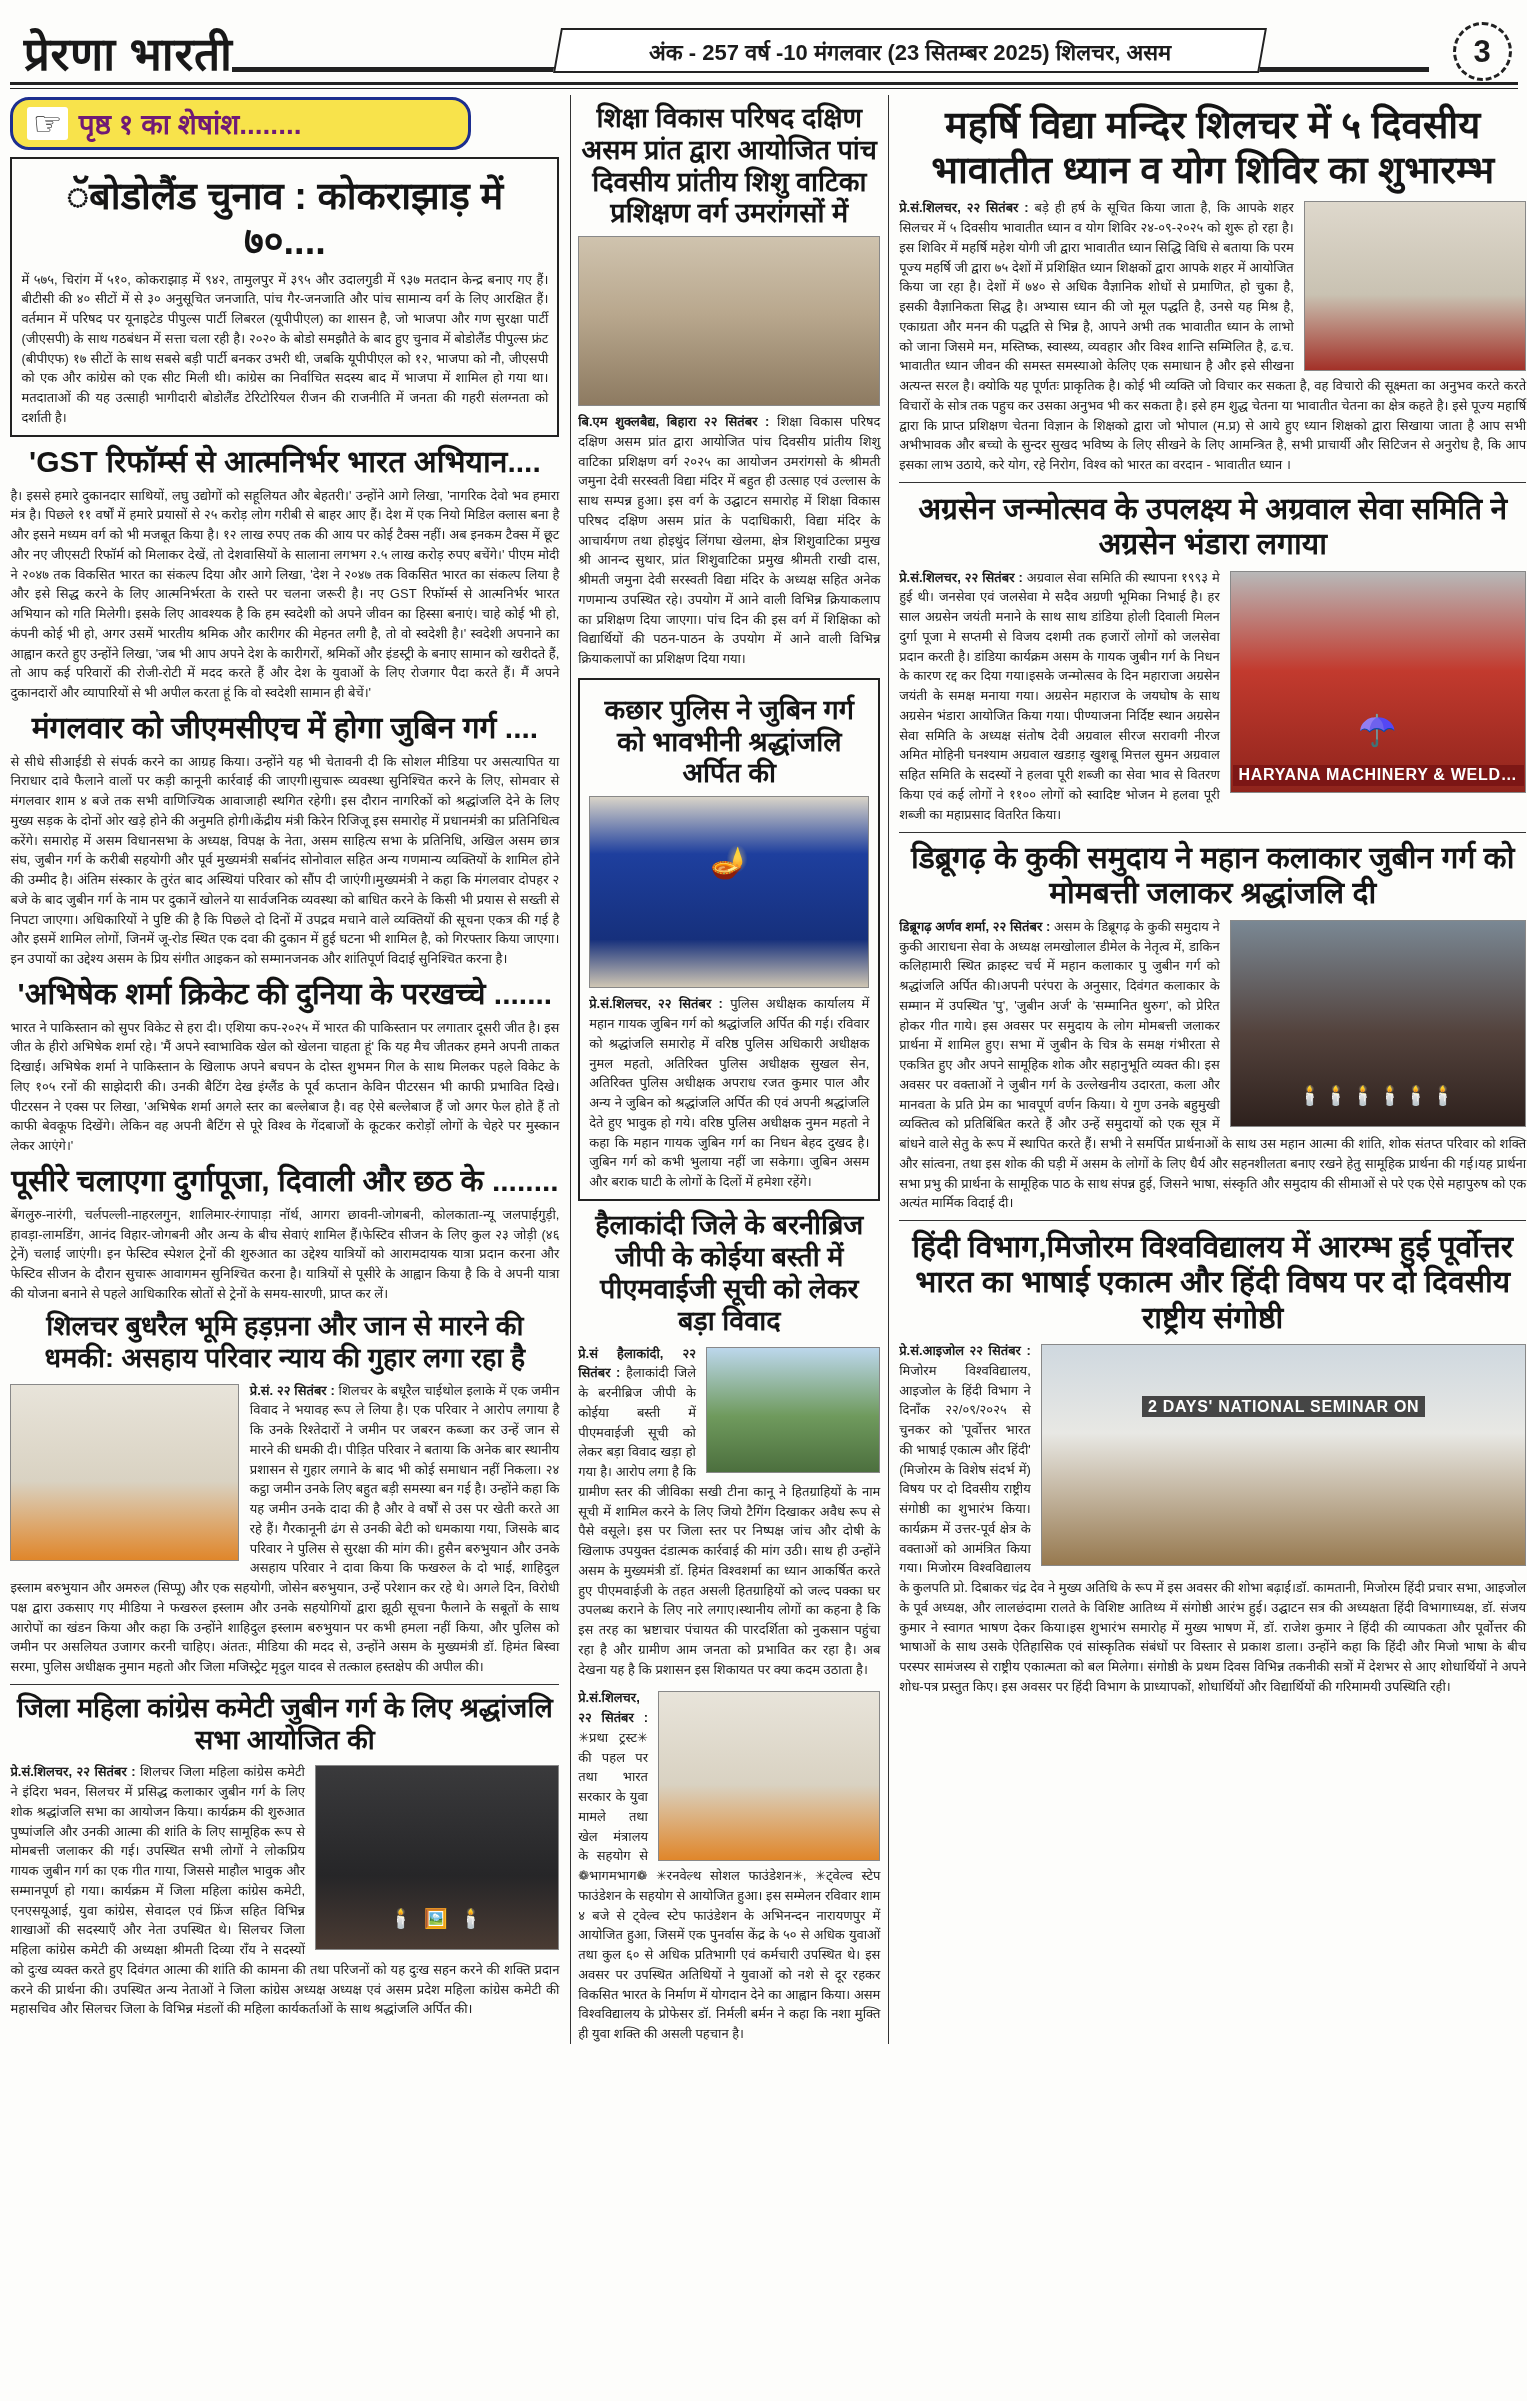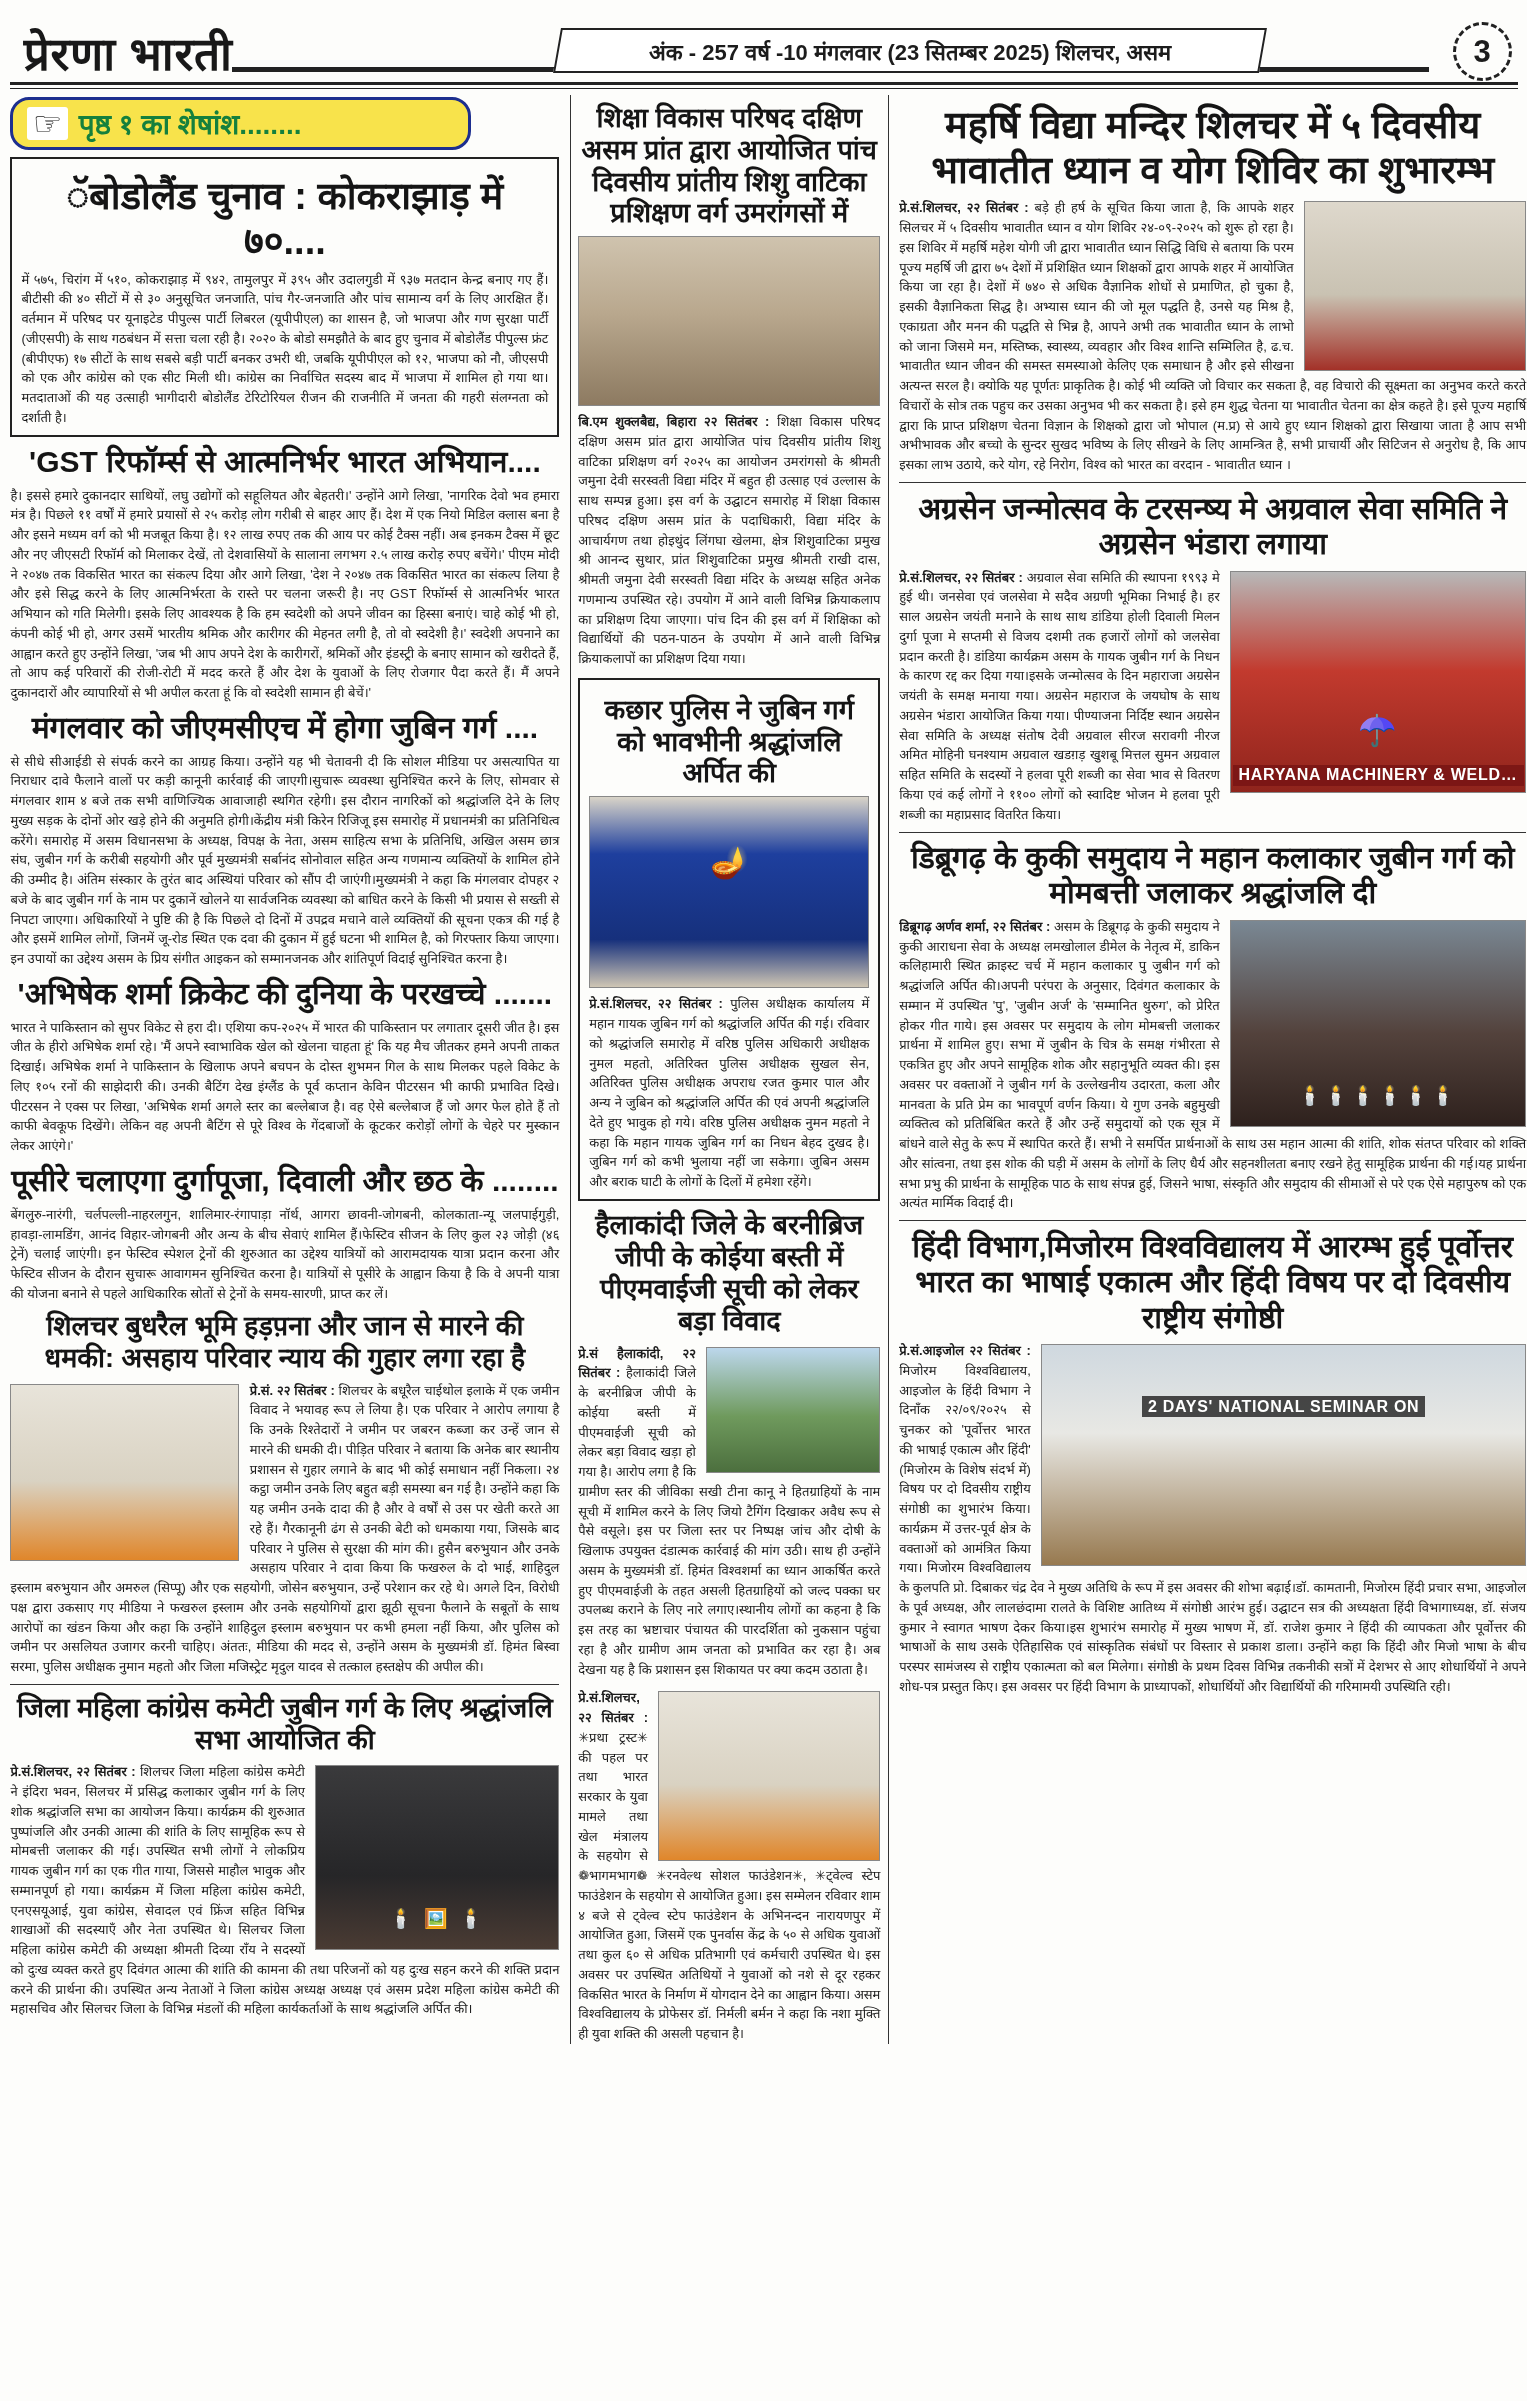--- a/index.html
+++ b/index.html
@@ -36,21 +36,21 @@
   .h-lg{font-size:30px;}
   .h-md{font-size:27px;}
   .body-text{font-size:13px;line-height:1.52;text-align:justify;word-break:break-word;}
   .byline{font-weight:bold;}
   .boxed{border:2.2px solid #222;padding:7.4px 9px;margin-bottom:4.4px;}
   .banner{
     display:flex;align-items:center;gap:10.4px;background:#f8e34b;border:3.7px solid #1d2f8f;
     border-radius:19px;padding:4.4px 13.3px;margin:1.5px 0 7.4px 0;width:78%;
   }
   .banner .hand{font-size:33px;line-height:1;background:#fff;padding:0 6px;border-radius:3px;}
-  .banner .btxt{font-size:28px;font-weight:bold;color:#15803d;}
+  .banner .btxt{font-size:28px;font-weight:bold;color:#701a75;}
   .photo{
     width:100%;border:0.7px solid #888;box-sizing:border-box;position:relative;overflow:hidden;
     display:flex;align-items:flex-end;justify-content:center;color:#fff;
   }
   .photo .plabel{
     font-size:16px;font-weight:bold;background:rgba(120,20,20,.85);padding:1.5px 6px;margin-bottom:6px;
     letter-spacing:0.7px;white-space:nowrap;max-width:95%;overflow:hidden;text-overflow:ellipsis;
   }
   .ph-people{background:linear-gradient(180deg,#cfc3ae 0%,#b9a88e 45%,#8d7a61 100%);}
   .ph-blue{background:linear-gradient(180deg,#d9d4c8 0%,#1e3f9e 30%,#16307c 75%,#cfc6b4 100%);}
@@ -191,21 +191,21 @@
         <div class="photo ph-room float-r" style="width:222px;height:170px;"></div>
         <div class="body-text">
           <span class="byline">प्रे.सं.शिलचर, २२ सितंबर :</span>
           <span>बड़े ही हर्ष के सूचित किया जाता है, कि आपके शहर सिलचर में ५ दिवसीय भावातीत ध्यान व योग शिविर २४-०९-२०२५ को शुरू हो रहा है। इस शिविर में महर्षि महेश योगी जी द्वारा भावातीत ध्यान सिद्धि विधि से बताया कि परम पूज्य महर्षि जी द्वारा ७५ देशों में प्रशिक्षित ध्यान शिक्षकों द्वारा आपके शहर में आयोजित किया जा रहा है। देशों में ७४० से अधिक वैज्ञानिक शोधों से प्रमाणित, हो चुका है, इसकी वैज्ञानिकता सिद्ध है। अभ्यास ध्यान की जो मूल पद्धति है, उनसे यह मिश्र है, एकाग्रता और मनन की पद्धति से भिन्न है, आपने अभी तक भावातीत ध्यान के लाभो को जाना जिसमे मन, मस्तिष्क, स्वास्थ्य, व्यवहार और विश्व शान्ति सम्मिलित है, ढ.च. भावातीत ध्यान जीवन की समस्त समस्याओ केलिए एक समाधान है और इसे सीखना अत्यन्त सरल है। क्योकि यह पूर्णतः प्राकृतिक है। कोई भी व्यक्ति जो विचार कर सकता है, वह विचारो की सूक्ष्मता का अनुभव करते करते विचारों के सोत्र तक पहुच कर उसका अनुभव भी कर सकता है। इसे हम शुद्ध चेतना या भावातीत चेतना का क्षेत्र कहते है। इसे पूज्य महार्षि द्वारा कि प्राप्त प्रशिक्षण चेतना विज्ञान के शिक्षको द्वारा जो भोपाल (म.प्र) से आये हुए ध्यान शिक्षको द्वारा सिखाया जाता है आप सभी अभीभावक और बच्चो के सुन्दर सुखद भविष्य के लिए सीखने के लिए आमन्त्रित है, सभी प्राचार्यी और सिटिजन से अनुरोध है, कि आप इसका लाभ उठाये, करे योग, रहे निरोग, विश्व को भारत का वरदान - भावातीत ध्यान ।</span>
         </div>
       </div>
 
       <div class="sep"></div>
 
       <div class="clearfix">
-        <div class="headline h-lg">अग्रसेन जन्मोत्सव के टरसन्ष्य मे अग्रवाल सेवा समिति ने अग्रसेन भंडारा लगाया</div>
+        <div class="headline h-lg">अग्रसेन जन्मोत्सव के उपलक्ष्य मे अग्रवाल सेवा समिति ने अग्रसेन भंडारा लगाया</div>
         <div class="photo ph-red float-r" style="width:296px;height:222px;">
           <div class="plabel">HARYANA MACHINERY &amp; WELDING STORE</div>
           <div class="lamp" style="top:72%;">☂️</div>
         </div>
         <div class="body-text">
           <span class="byline">प्रे.सं.शिलचर, २२ सितंबर :</span>
           <span>अग्रवाल सेवा समिति की स्थापना १९९३ मे हुई थी। जनसेवा एवं जलसेवा मे सदैव अग्रणी भूमिका निभाई है। हर साल अग्रसेन जयंती मनाने के साथ साथ डांडिया होली दिवाली मिलन दुर्गा पूजा मे सप्तमी से विजय दशमी तक हजारों लोगों को जलसेवा प्रदान करती है।  डांडिया कार्यक्रम असम के गायक जुबीन गर्ग के निधन के कारण रद्द कर दिया गया।इसके जन्मोत्सव के दिन महाराजा अग्रसेन जयंती के समक्ष मनाया गया। अग्रसेन महाराज के जयघोष के साथ अग्रसेन भंडारा आयोजित किया गया। पीण्याजना निर्दिष्ट स्थान अग्रसेन सेवा समिति के अध्यक्ष संतोष देवी अग्रवाल  सीरज सरावगी नीरज अमित मोहिनी घनश्याम अग्रवाल खडग़ड़ खुशबू मित्तल सुमन अग्रवाल सहित समिति के सदस्यों ने हलवा पूरी शब्जी का सेवा भाव से वितरण किया एवं कई लोगों ने ११०० लोगों को स्वादिष्ट भोजन मे हलवा पूरी शब्जी का महाप्रसाद वितरित किया।</span>
         </div>
       </div>
 

